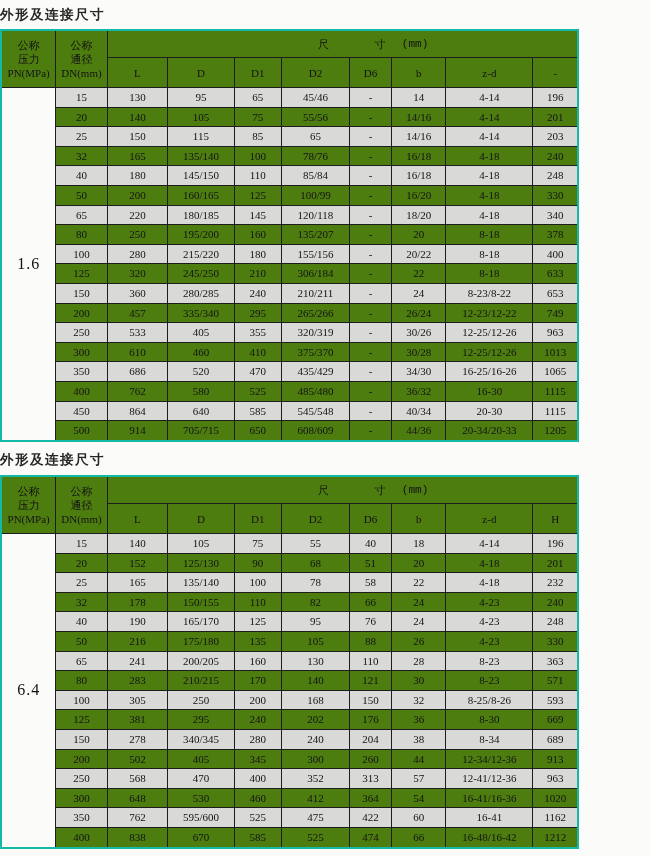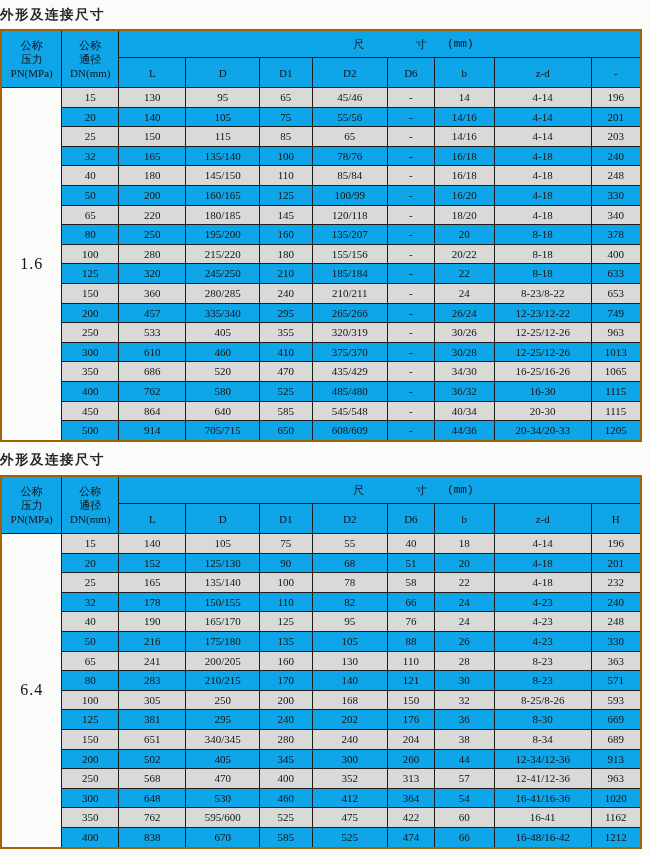--- a/index.html
+++ b/index.html
@@ -21,24 +21,24 @@
     color:#262626;
     white-space:nowrap;
   }
   .title-1 { top:6px; }
   .title-2 { top:451px; }
   .table-1 { top:29px; }
   .table-2 { top:475px; }
 
   table.dim {
     border-collapse:collapse;
-    width:642px;
+    width:579px;
     table-layout:fixed;
-    border:2px solid #a16207;
-    background:#0ea5e9;
+    border:2px solid #14b8a6;
+    background:#4d7c0f;
   }
   table.dim th, table.dim td {
     border:1px solid #1d1d1d;
     text-align:center;
     vertical-align:middle;
     padding:0;
     font-size:11px;
     font-weight:normal;
     overflow:hidden;
   }
@@ -212,21 +212,21 @@
             <td>-</td>
             <td>20/22</td>
             <td>8-18</td>
             <td>400</td>
           </tr>
           <tr>
             <td>125</td>
             <td>320</td>
             <td>245/250</td>
             <td>210</td>
-            <td>185/184</td>
+            <td>306/184</td>
             <td>-</td>
             <td>22</td>
             <td>8-18</td>
             <td>633</td>
           </tr>
           <tr>
             <td>150</td>
             <td>360</td>
             <td>280/285</td>
             <td>240</td>
@@ -465,21 +465,21 @@
             <td>295</td>
             <td>240</td>
             <td>202</td>
             <td>176</td>
             <td>36</td>
             <td>8-30</td>
             <td>669</td>
           </tr>
           <tr>
             <td>150</td>
-            <td>651</td>
+            <td>278</td>
             <td>340/345</td>
             <td>280</td>
             <td>240</td>
             <td>204</td>
             <td>38</td>
             <td>8-34</td>
             <td>689</td>
           </tr>
           <tr>
             <td>200</td>

